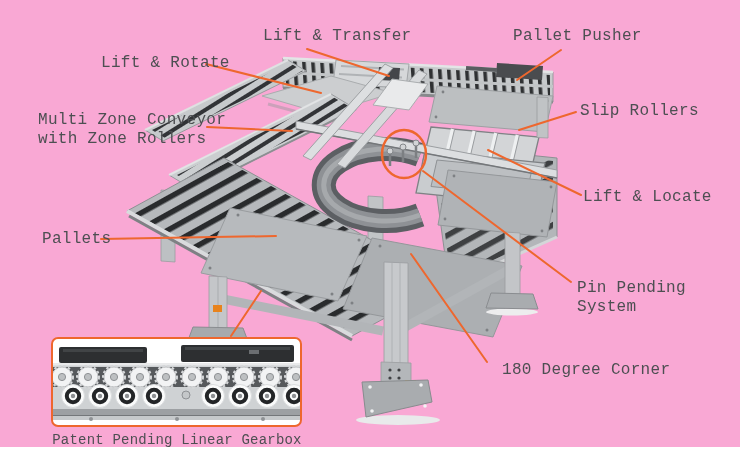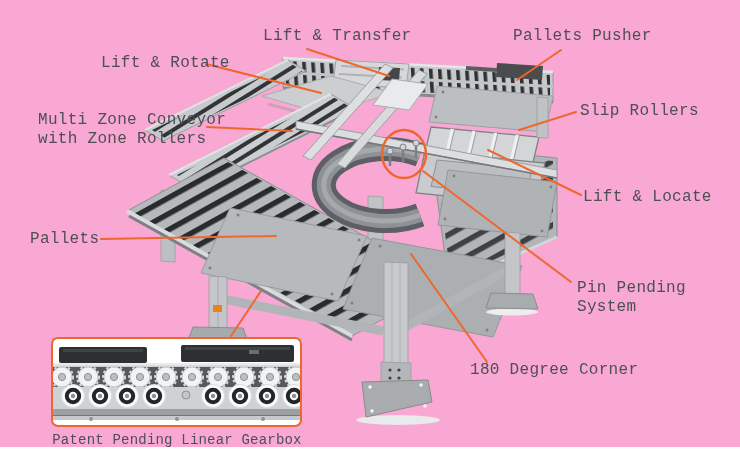--- a/index.html
+++ b/index.html
@@ -206,30 +206,30 @@
       <line x1="581" y1="195" x2="488" y2="150"></line>
       <line x1="101" y1="239" x2="276" y2="236"></line>
       <line x1="423" y1="171" x2="571" y2="282"></line>
       <line x1="487" y1="362" x2="411" y2="254"></line>
       <line x1="231" y1="336" x2="261" y2="291"></line>
       <ellipse cx="404" cy="154" rx="22" ry="24" stroke-width="2.5"></ellipse>
     </g>
   </svg>
 
   <div class="callout" style="left:263px;top:27px">Lift &amp; Transfer</div>
-  <div class="callout" style="left:513px;top:27px">Pallets Pusher</div>
+  <div class="callout" style="left:513px;top:27px">Pallet Pusher</div>
   <div class="callout" style="left:101px;top:54px">Lift &amp; Rotate</div>
   <div class="callout" style="left:38px;top:111px">Multi Zone Conveyor
 with Zone Rollers</div>
   <div class="callout" style="left:583px;top:188px">Lift &amp; Locate</div>
   <div class="callout" style="left:580px;top:102px">Slip Rollers</div>
-  <div class="callout" style="left:30px;top:230px">Pallets</div>
+  <div class="callout" style="left:42px;top:230px">Pallets</div>
   <div class="callout" style="left:577px;top:279px">Pin Pending
 System</div>
-  <div class="callout" style="left:470px;top:361px">180 Degree Corner</div>
+  <div class="callout" style="left:502px;top:361px">180 Degree Corner</div>
 
   <div class="inset">
     <svg width="247" height="86" viewBox="0 0 247 86">
 
       <rect x="6" y="8" width="88" height="16" rx="2" fill="#2d2f31"></rect>
       <rect x="128" y="6" width="113" height="17" rx="2" fill="#2d2f31"></rect>
       <rect x="10" y="10" width="80" height="3" fill="#4a4d50" opacity="0.7"></rect>
       <rect x="132" y="8" width="105" height="3" fill="#4a4d50" opacity="0.7"></rect>
       <rect x="196" y="11" width="10" height="4" fill="#6b6e71"></rect>
 

